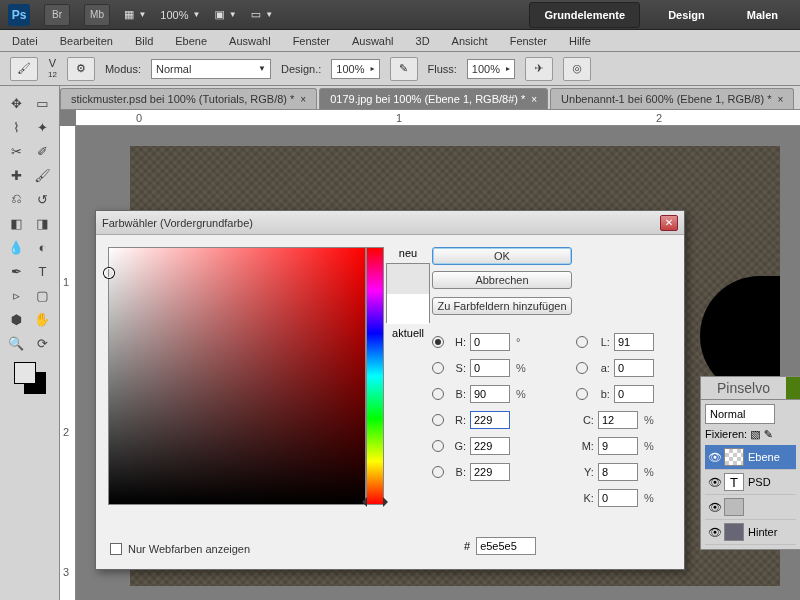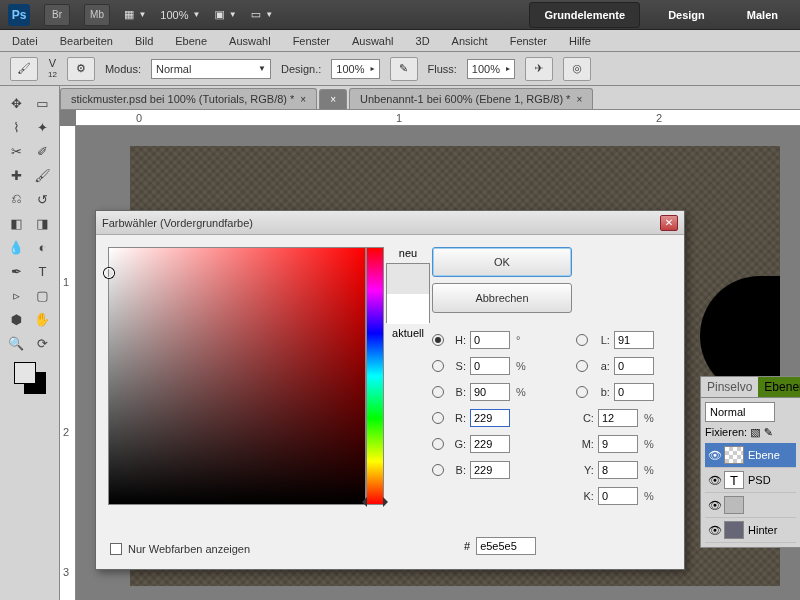--- a/index.html
+++ b/index.html
@@ -31,21 +31,21 @@
 .doc-tab.active{background:#7d7d7d;color:#fff}
 .doc-tab .x{font-size:10px}
 .ruler-h{height:16px;background:#fff;border-bottom:1px solid #888;position:relative;font-size:9px;color:#555;margin-left:16px}
 .ruler-h span{position:absolute;top:2px}
 .ruler-v{width:16px;background:#fff;border-right:1px solid #888;position:absolute;left:0;top:40px;bottom:0;font-size:9px;color:#555}
 .ruler-v span{position:absolute;left:3px;writing-mode:horizontal-tb}
 .canvas{position:absolute;left:70px;top:60px;right:20px;height:440px;background:repeating-linear-gradient(45deg,#9a948a 0 3px,#8c867c 3px 6px),repeating-linear-gradient(135deg,#9a948a 0 3px,#8c867c 3px 6px);background-blend-mode:multiply}
 .black-shape{position:absolute;right:0;top:130px;width:80px;height:120px;background:#000;border-radius:60px 0 0 60px}
 .layers-panel{position:absolute;right:0;top:290px;width:100px;background:#d4d4d4;border:1px solid #888;border-right:none}
 .lp-tabs{display:flex;border-bottom:1px solid #888}
-.lp-tab{padding:3px 6px;font-size:12px;color:#555}
+.lp-tab{padding:3px 16px;font-size:14px;color:#555}
 .lp-tab.active{background:#4d7c0f;color:#000}
 .lp-body{padding:4px;font-size:10px}
 .lp-row{display:flex;align-items:center;gap:4px;padding:3px;border-bottom:1px solid #c0c0c0}
 .lp-row.sel{background:#4a7bc0;color:#fff}
 .lp-thumb{width:20px;height:18px;border:1px solid #888;background:#fff;font-size:13px;display:flex;align-items:center;justify-content:center}
 .eye{width:12px}
 
 .dialog{position:absolute;left:95px;top:210px;width:590px;height:360px;background:#f0f0f0;border:1px solid #666;box-shadow:3px 3px 8px rgba(0,0,0,0.4)}
 .dlg-title{height:24px;background:linear-gradient(#e8e8e8,#d0d0d0);border-bottom:1px solid #aaa;display:flex;align-items:center;padding:0 6px;color:#333}
 .dlg-title .x{margin-left:auto;width:18px;height:16px;background:linear-gradient(#e09090,#c04040);border:1px solid #823;color:#fff;display:flex;align-items:center;justify-content:center;font-size:10px;border-radius:2px}
@@ -54,21 +54,21 @@
 .ring{position:absolute;width:10px;height:10px;border:1px solid #fff;border-radius:50%;left:-5px;top:20px;box-shadow:0 0 0 1px #000}
 .hue{width:18px;height:258px;background:linear-gradient(to bottom,#f00,#f0f,#00f,#0ff,#0f0,#ff0,#f00);border:1px solid #888;position:relative}
 .hue-tri{position:absolute;width:0;height:0;border:5px solid transparent}
 .hue-tri.l{left:-10px;border-right-color:#333;bottom:-3px}
 .hue-tri.r{right:-10px;border-left-color:#333;bottom:-3px}
 .preview-col{display:flex;flex-direction:column;align-items:center;gap:4px;width:48px}
 .prev-box{width:44px;height:60px;border:1px solid #888}
 .prev-box .top{height:30px;background:#e5e5e5}
 .prev-box .bot{height:30px;background:#fff}
 .fields{flex:1}
-.btn{width:140px;height:30px;background:linear-gradient(#fdfdfd,#e0e0e0);border:1px solid #888;border-radius:3px;margin-bottom:6px;display:flex;align-items:center;justify-content:center;color:#333}
+.btn{width:140px;height:18px;background:linear-gradient(#fdfdfd,#e0e0e0);border:1px solid #888;border-radius:3px;margin-bottom:6px;display:flex;align-items:center;justify-content:center;color:#333}
 .btn.ok{border:1px solid #4a90d0;box-shadow:0 0 0 1px #a0d0f0 inset}
 .fldgrid{display:grid;grid-template-columns:auto auto;gap:8px 32px;margin-top:18px}
 .fld{display:flex;align-items:center;gap:4px}
 .fld label{width:18px;text-align:right;color:#333}
 .fld input{width:40px;height:18px;border:1px solid #888;padding:0 3px;background:#fff;text-align:left;font-size:11px}
 .radio{width:12px;height:12px;border:1px solid #666;border-radius:50%;display:inline-flex;align-items:center;justify-content:center}
 .radio.on::after{content:"";width:6px;height:6px;background:#333;border-radius:50%}
 .webonly{position:absolute;left:14px;bottom:14px;display:flex;align-items:center;gap:6px;color:#333}
 .cb{width:12px;height:12px;border:1px solid #666;background:#fff}
 .hex-row{position:absolute;left:368px;bottom:14px;display:flex;align-items:center;gap:6px}
@@ -186,20 +186,21 @@
       </div>
   </div>
 
   <div class="canvas-area">
     <div class="doc-tabs">
       <div class="doc-tab">
           <span>stickmuster.psd bei 100% (Tutorials, RGB/8) *</span>
           <span class="x">×</span>
         </div>
       <div class="doc-tab active">
+          <span>0179.jpg bei 100% (Ebene 1, RGB/8#) *</span>
           <span class="x">×</span>
         </div>
       <div class="doc-tab">
           <span>Unbenannt-1 bei 600% (Ebene 1, RGB/8) *</span>
           <span class="x">×</span>
         </div>
     </div>
     <div class="ruler-h">
       <span style="left:60px">0</span>
         <span style="left:320px">1</span>
@@ -266,20 +267,21 @@
       <span>neu</span>
       <div class="prev-box">
           <div class="top"></div>
           <div class="bot"></div>
         </div>
       <span>aktuell</span>
     </div>
     <div class="fields">
       <div class="btn ok">OK</div>
       <div class="btn">Abbrechen</div>
+      <div class="btn" style="margin-top:8px">Zu Farbfeldern hinzufügen</div>
       <div class="fldgrid">
         <div class="fld">
             <span class="radio on"></span>
             <label>H:</label>
             <input value="0" style="">
             <span class="unit">°</span>
           </div>
         <div class="fld">
             <span class="radio"></span>
             <label>L:</label>

